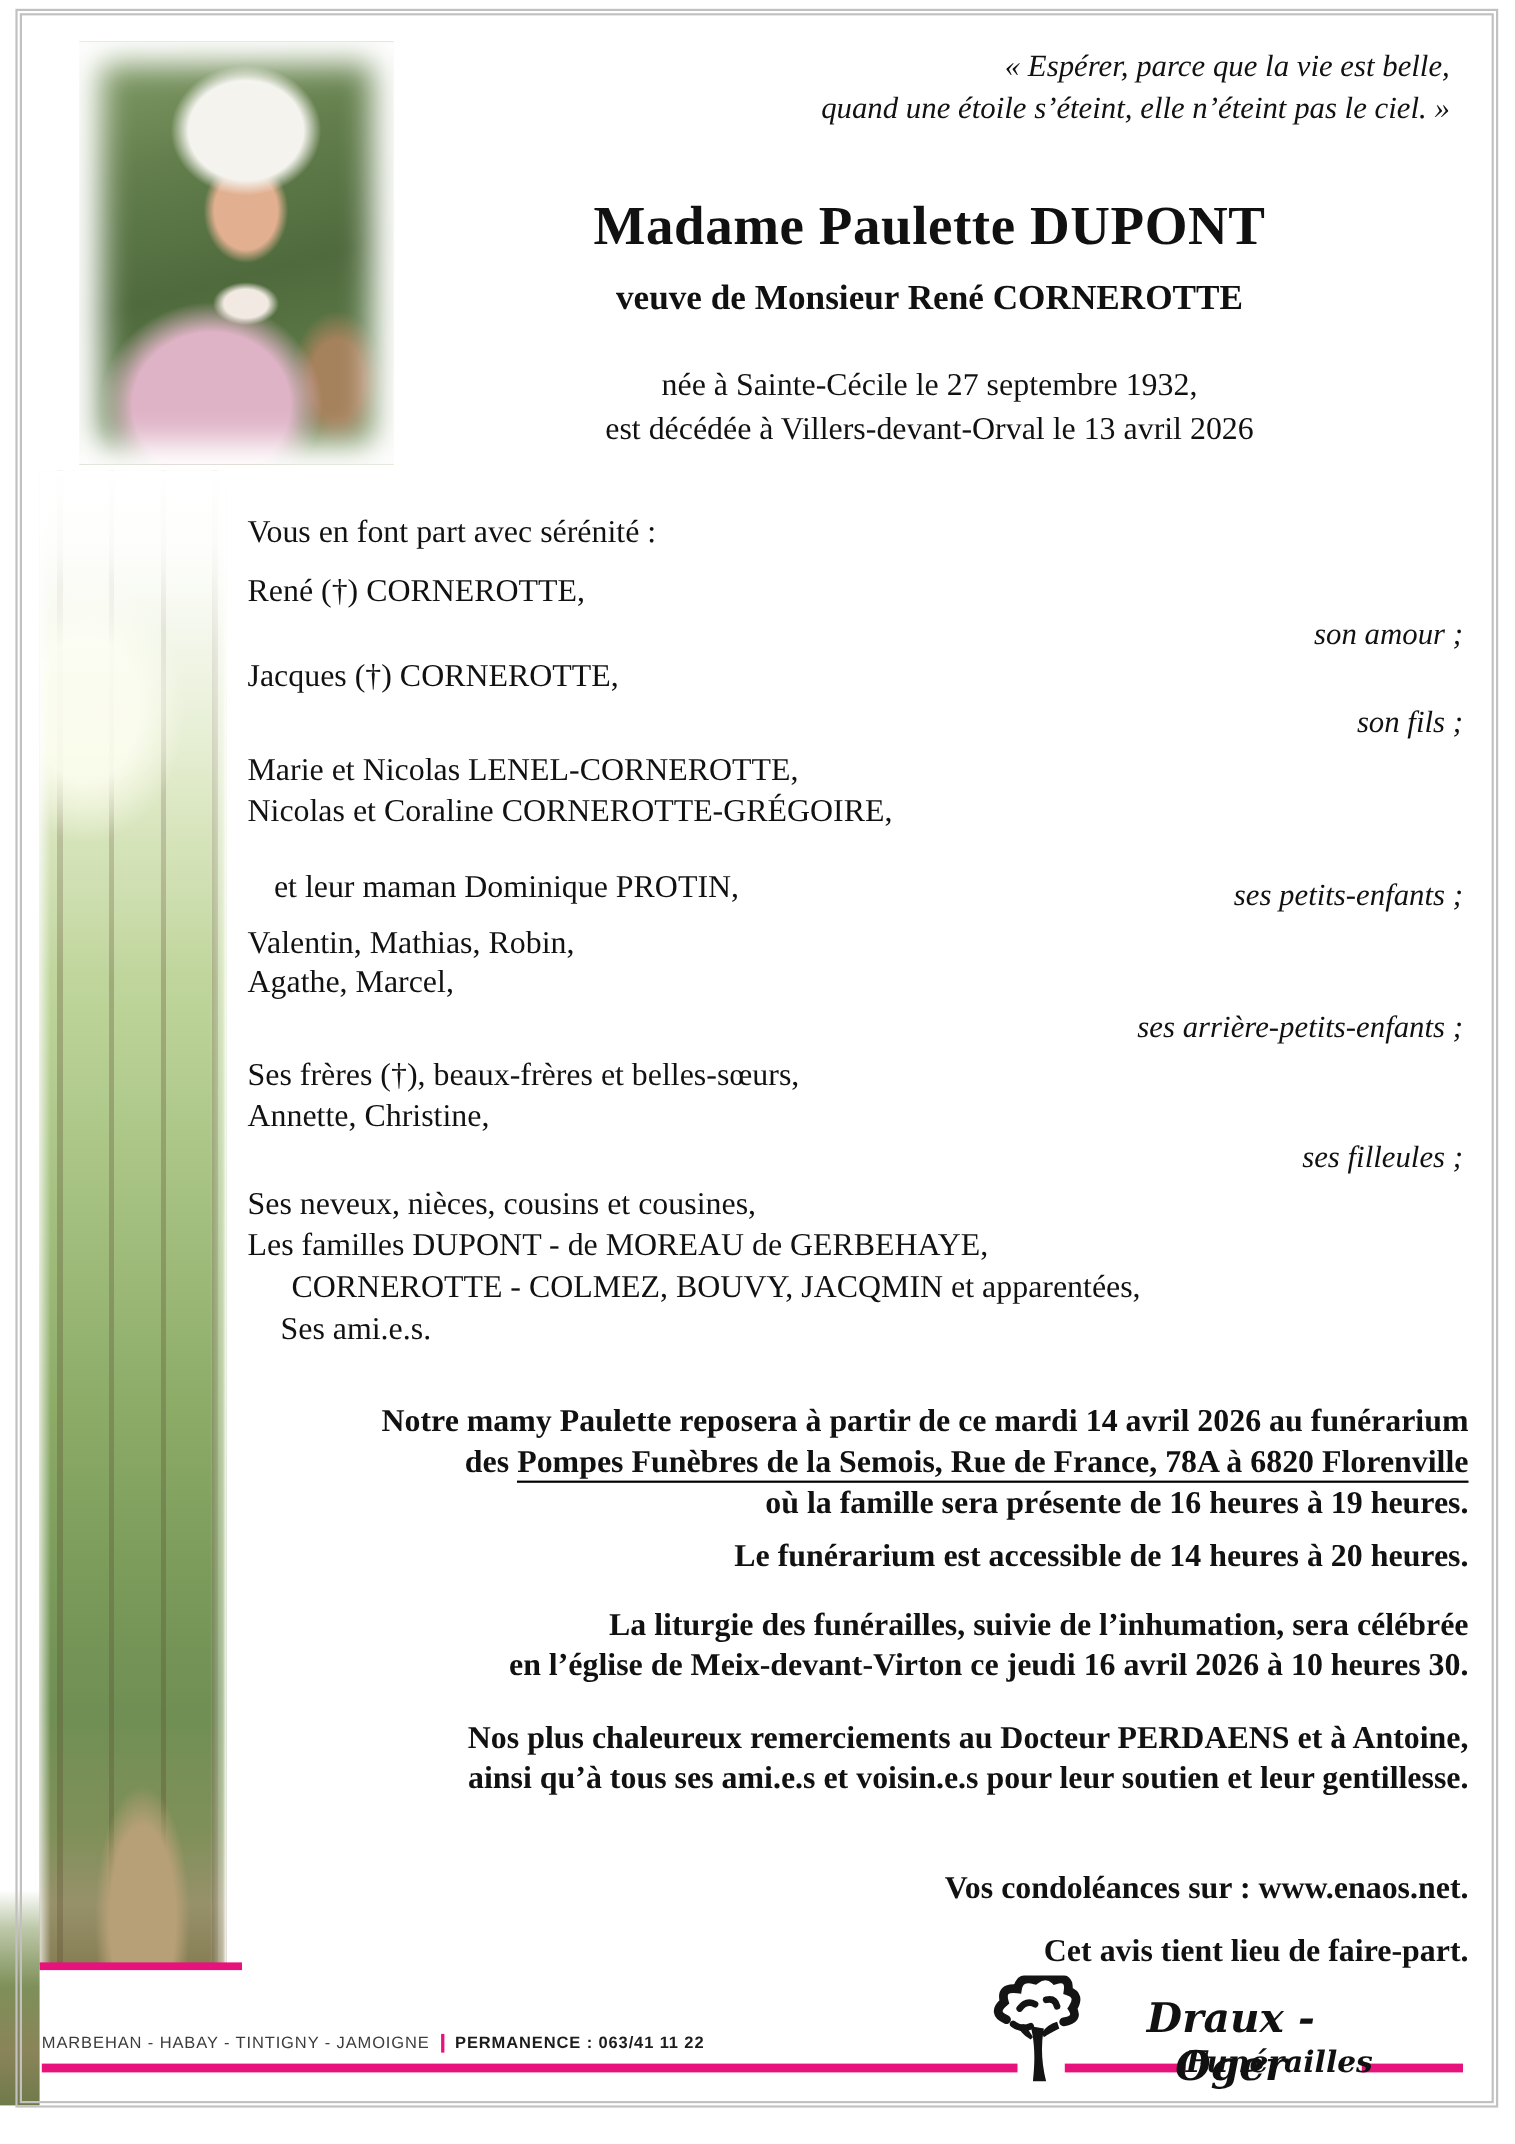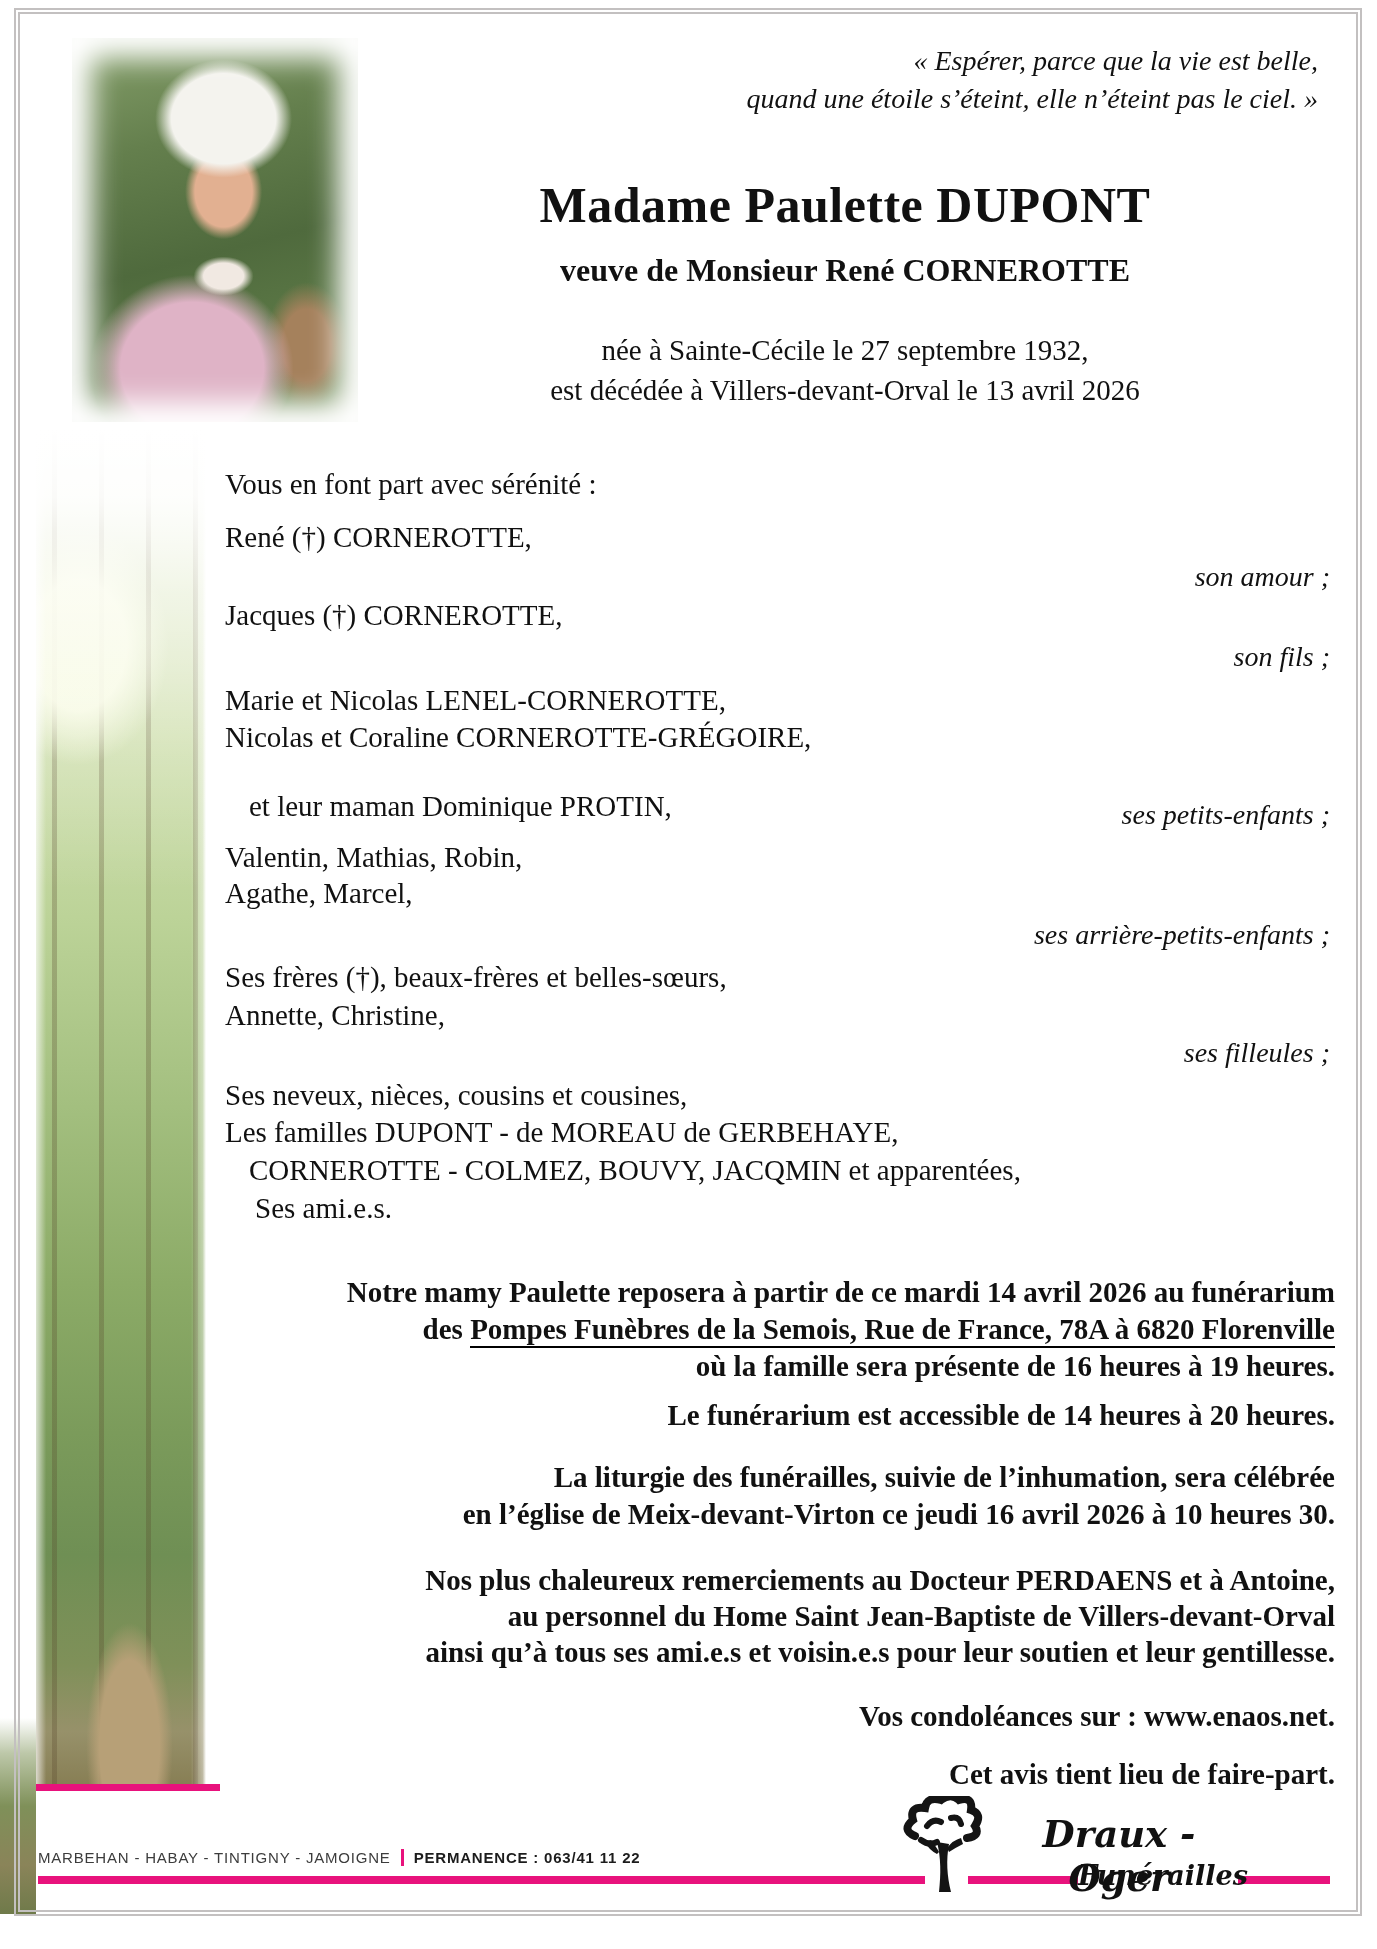--- a/index.html
+++ b/index.html
@@ -92,39 +92,38 @@
 <div class="fline indent" style="top:758px;margin-top:32px;">et leur maman Dominique PROTIN,</div>
 <div class="flabel" style="top:799px;">ses petits-enfants ;</div>
 <div class="fline" style="top:841px;">Valentin, Mathias, Robin,</div>
 <div class="fline" style="top:877px;">Agathe, Marcel,</div>
 <div class="flabel" style="top:919px;">ses arrière-petits-enfants ;</div>
 <div class="fline" style="top:961px;">Ses frères (†), beaux-frères et belles-sœurs,</div>
 <div class="fline" style="top:999px;">Annette, Christine,</div>
 <div class="flabel" style="top:1037px;">ses filleules ;</div>
 <div class="fline" style="top:1079px;">Ses neveux, nièces, cousins et cousines,</div>
 <div class="fline" style="top:1116px;">Les familles DUPONT - de MOREAU de GERBEHAYE,</div>
-<div class="fline indent" style="top:1154px;">CORNEROTTE - COLMEZ, BOUVY, JACQMIN et apparentées,</div>
+<div class="fline indent" style="top:1154px;margin-left:16px;">CORNEROTTE - COLMEZ, BOUVY, JACQMIN et apparentées,</div>
 <div class="fline" style="top:1192px;margin-left:30px;">Ses ami.e.s.</div>
 
 <div class="cblock" style="top:1274px; line-height:37px;">
   <div>Notre mamy Paulette reposera à partir de ce mardi 14 avril 2026 au funérarium</div>
   <div><span>des </span><span class="uline">Pompes Funèbres de la Semois, Rue de France, 78A à 6820 Florenville</span></div>
   <div>où la famille sera présente de 16 heures à 19 heures.</div>
 </div>
 
 <div class="cblock" style="top:1399px;">Le funérarium est accessible de 14 heures à 20 heures.</div>
 
 <div class="cblock" style="top:1459px; line-height:37px;">
   <div>La liturgie des funérailles, suivie de l’inhumation, sera célébrée</div>
   <div>en l’église de Meix-devant-Virton ce jeudi 16 avril 2026 à 10 heures 30.</div>
 </div>
 
 <div class="cblock" style="top:1562px; line-height:36px;">
   <div>Nos plus chaleureux remerciements au Docteur PERDAENS et à Antoine,</div>
-  <div>au personnel du Home Saint Jean-Baptiste de Villers-devant-Orval</div>
   <div>ainsi qu’à tous ses ami.e.s et voisin.e.s pour leur soutien et leur gentillesse.</div>
 </div>
 
 <div class="cblock" style="top:1700px;">Vos condoléances sur : www.enaos.net.</div>
 <div class="cblock" style="top:1758px;">Cet avis tient lieu de faire-part.</div>
 
 <div class="footer-cities">
   <span>MARBEHAN - HABAY - TINTIGNY - JAMOIGNE</span>
   <span class="footer-sep" style="background:#e8127c;"></span>
   <span class="footer-perm">PERMANENCE : 063/41 11 22</span>

